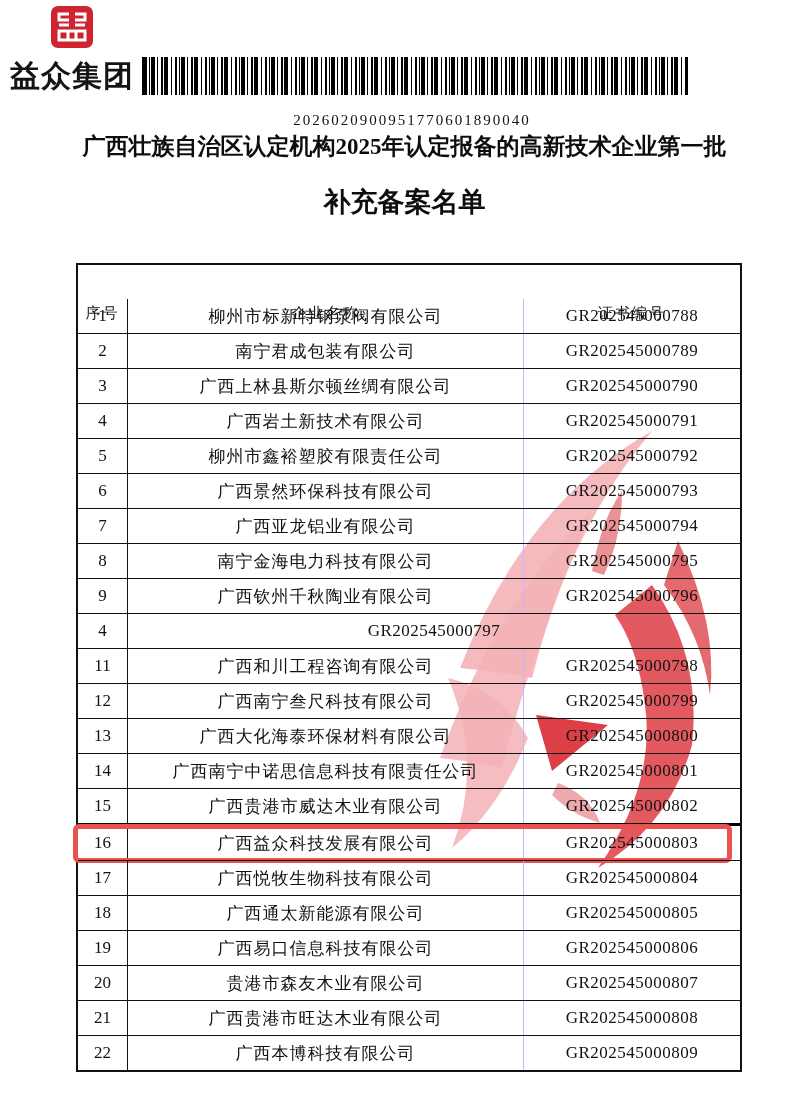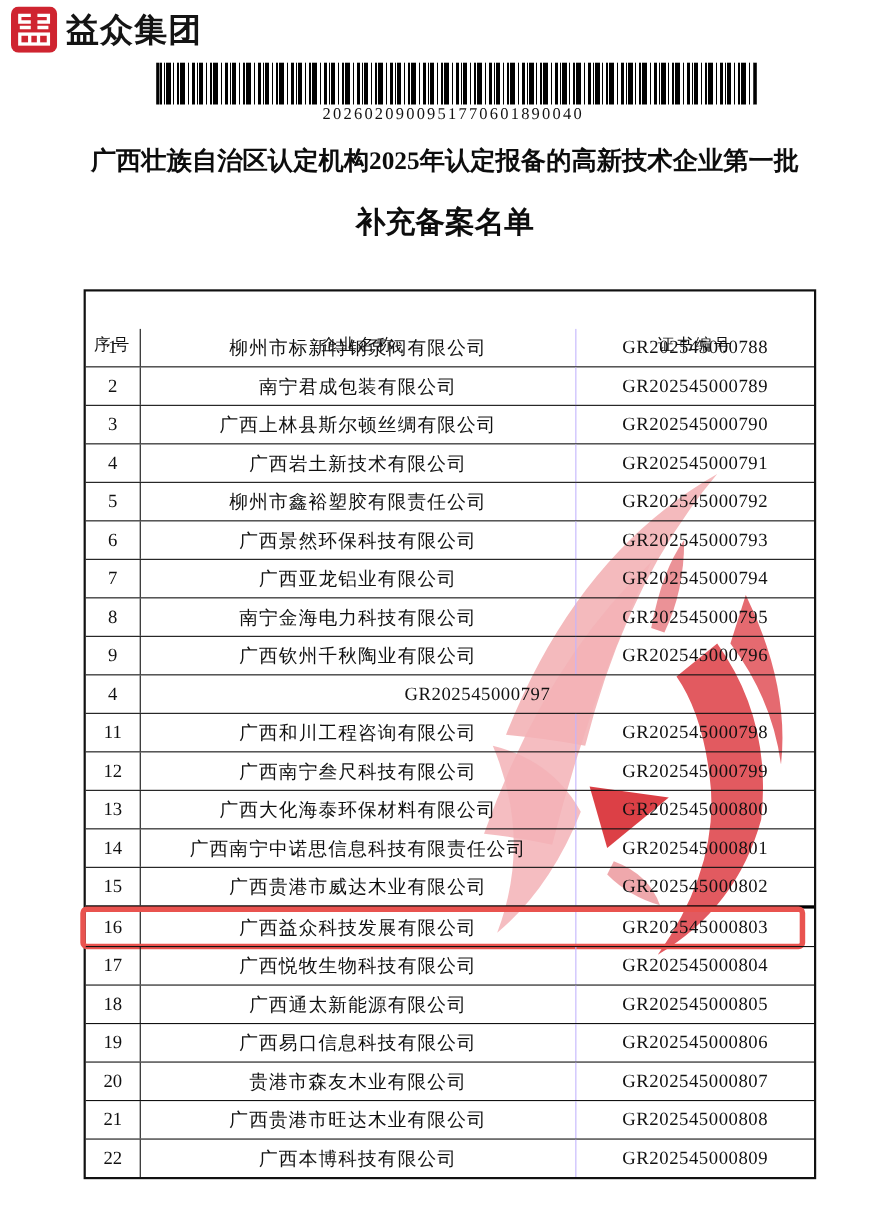--- a/index.html
+++ b/index.html
@@ -1,34 +1,34 @@
 <!DOCTYPE html>
 <html><head>
 <meta charset="utf-8">
 <style>
   html,body{margin:0;padding:0;background:#ffffff;}
   .page{position:relative;width:809px;height:1113px;background:#fff;overflow:hidden;
         font-family:"Liberation Serif","DejaVu Serif",serif;color:#111;}
 
   
-  .logo{position:absolute;left:10px;top:6px;display:flex;align-items:center;gap:8px;}
+  .logo{position:absolute;left:10px;top:6px;display:flex;align-items:center;gap:8px;flex-direction:column;}
   .logo-icon{width:42px;height:42px;display:block;}
   .logo-text{font-family:"Liberation Sans","DejaVu Sans",sans-serif;font-weight:bold;
              font-size:30px;letter-spacing:1px;color:#141414;}
 
   
   .barcode-wrap{position:absolute;left:142px;top:57px;width:540px;text-align:center;}
   .bars{height:38px;width:540px;
     background:repeating-linear-gradient(90deg,
       #000 0 2px,#fff 2px 4px,#000 4px 5px,#fff 5px 6px,
       #000 6px 10px,#fff 10px 12px,#000 12px 13px,#fff 13px 16px,
       #000 16px 18px,#fff 18px 19px,#000 19px 23px,#fff 23px 26px,
       #000 26px 27px,#fff 27px 30px);
     border-left:3px solid #000;border-right:3px solid #000;}
-  .bar-num{margin-top:1px;font-size:15px;letter-spacing:2px;color:#111;}
+  .bar-num{margin-top:17px;font-size:15px;letter-spacing:2px;color:#111;}
 
   
   .title1{position:absolute;left:0;top:131px;width:809px;text-align:center;
           font-size:23px;font-weight:bold;color:#0d0d0d;}
   .title2{position:absolute;left:0;top:184px;width:809px;text-align:center;
           font-size:27px;font-weight:bold;color:#0d0d0d;}
 
   
   .watermark{position:absolute;left:440px;top:423px;width:300px;height:447px;z-index:1;}
 

